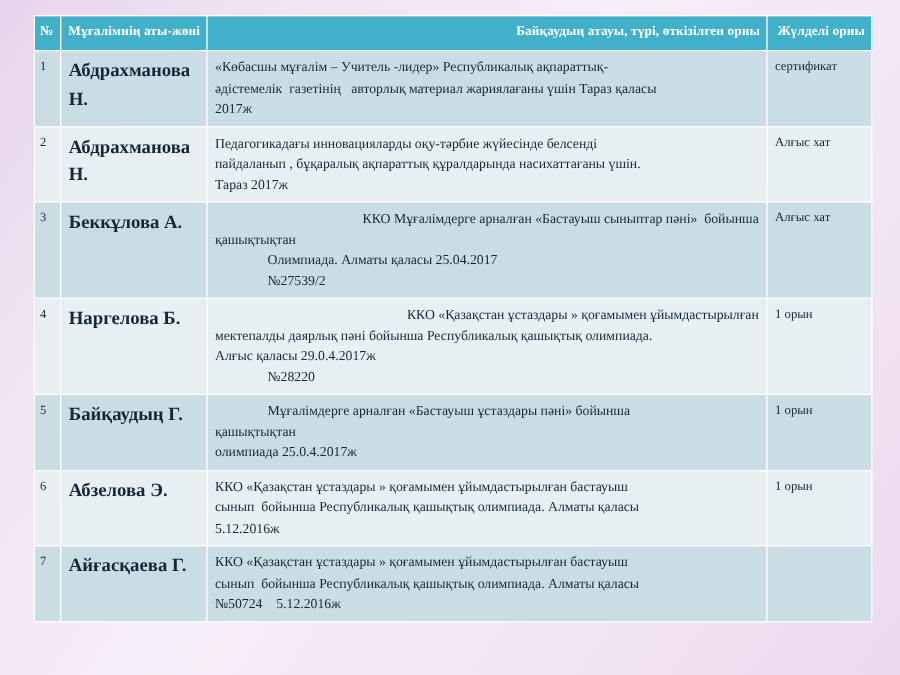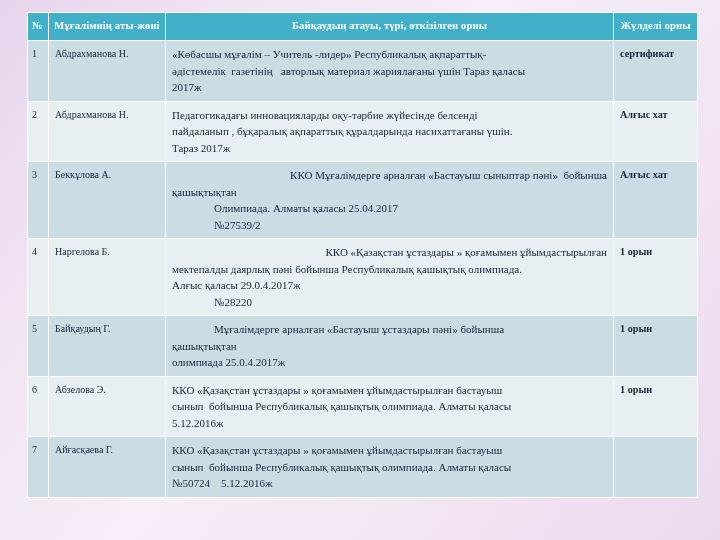--- a/index.html
+++ b/index.html
@@ -31,21 +31,21 @@
   }
   table.awards-table col.c-num    { width: 21px; }
   table.awards-table col.c-name   { width: 117px; }
   table.awards-table col.c-desc   { width: 448px; }
   table.awards-table col.c-prize  { width: 84px; }
 
   thead th {
     background: #42b0c9;
     color: #ffffff;
     font-weight: bold;
-    text-align: center;
+    text-align: right;
     vertical-align: top;
     padding: 5px 5px 7px 5px;
     border: 1px solid #ffffff;
     font-size: 10.6px;
     line-height: 1.45;
     letter-spacing: 0.1px;
   }
   thead th.th-num { text-align: left; padding-left: 4px; }
 
   tbody td {
@@ -55,23 +55,23 @@
     line-height: 1.5;
   }
   tbody tr.row-dark td { background: #cbdde4; }
   tbody tr.row-light td { background: #e7eff2; }
 
   td.cell-num {
     text-align: left;
     padding-left: 4px;
     font-size: 10px;
   }
-  td.cell-name { font-size: 10px; }
+  td.cell-name { font-size: 15px; font-weight: bold; }
   td.cell-desc { font-size: 11px; }
-  td.cell-prize { font-size: 10.2px; font-weight: bold; }
+  td.cell-prize { font-size: 10.2px; }
 
   .desc-line { display: block; white-space: pre-wrap; }
   .indent-1 { padding-left: 42px; }
   .indent-3 { padding-left: 24px; text-align: right; }
 </style>
 </head>
 <body>
 
 <div class="slide">
   <table class="awards-table">

